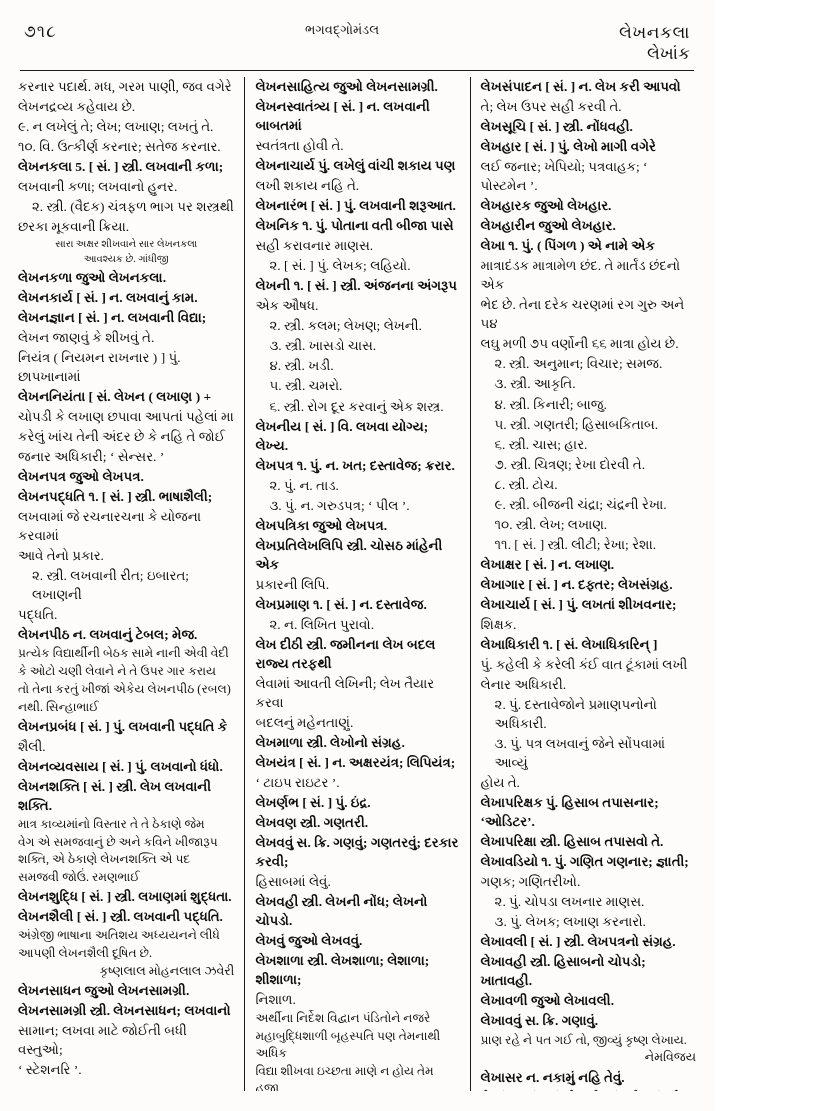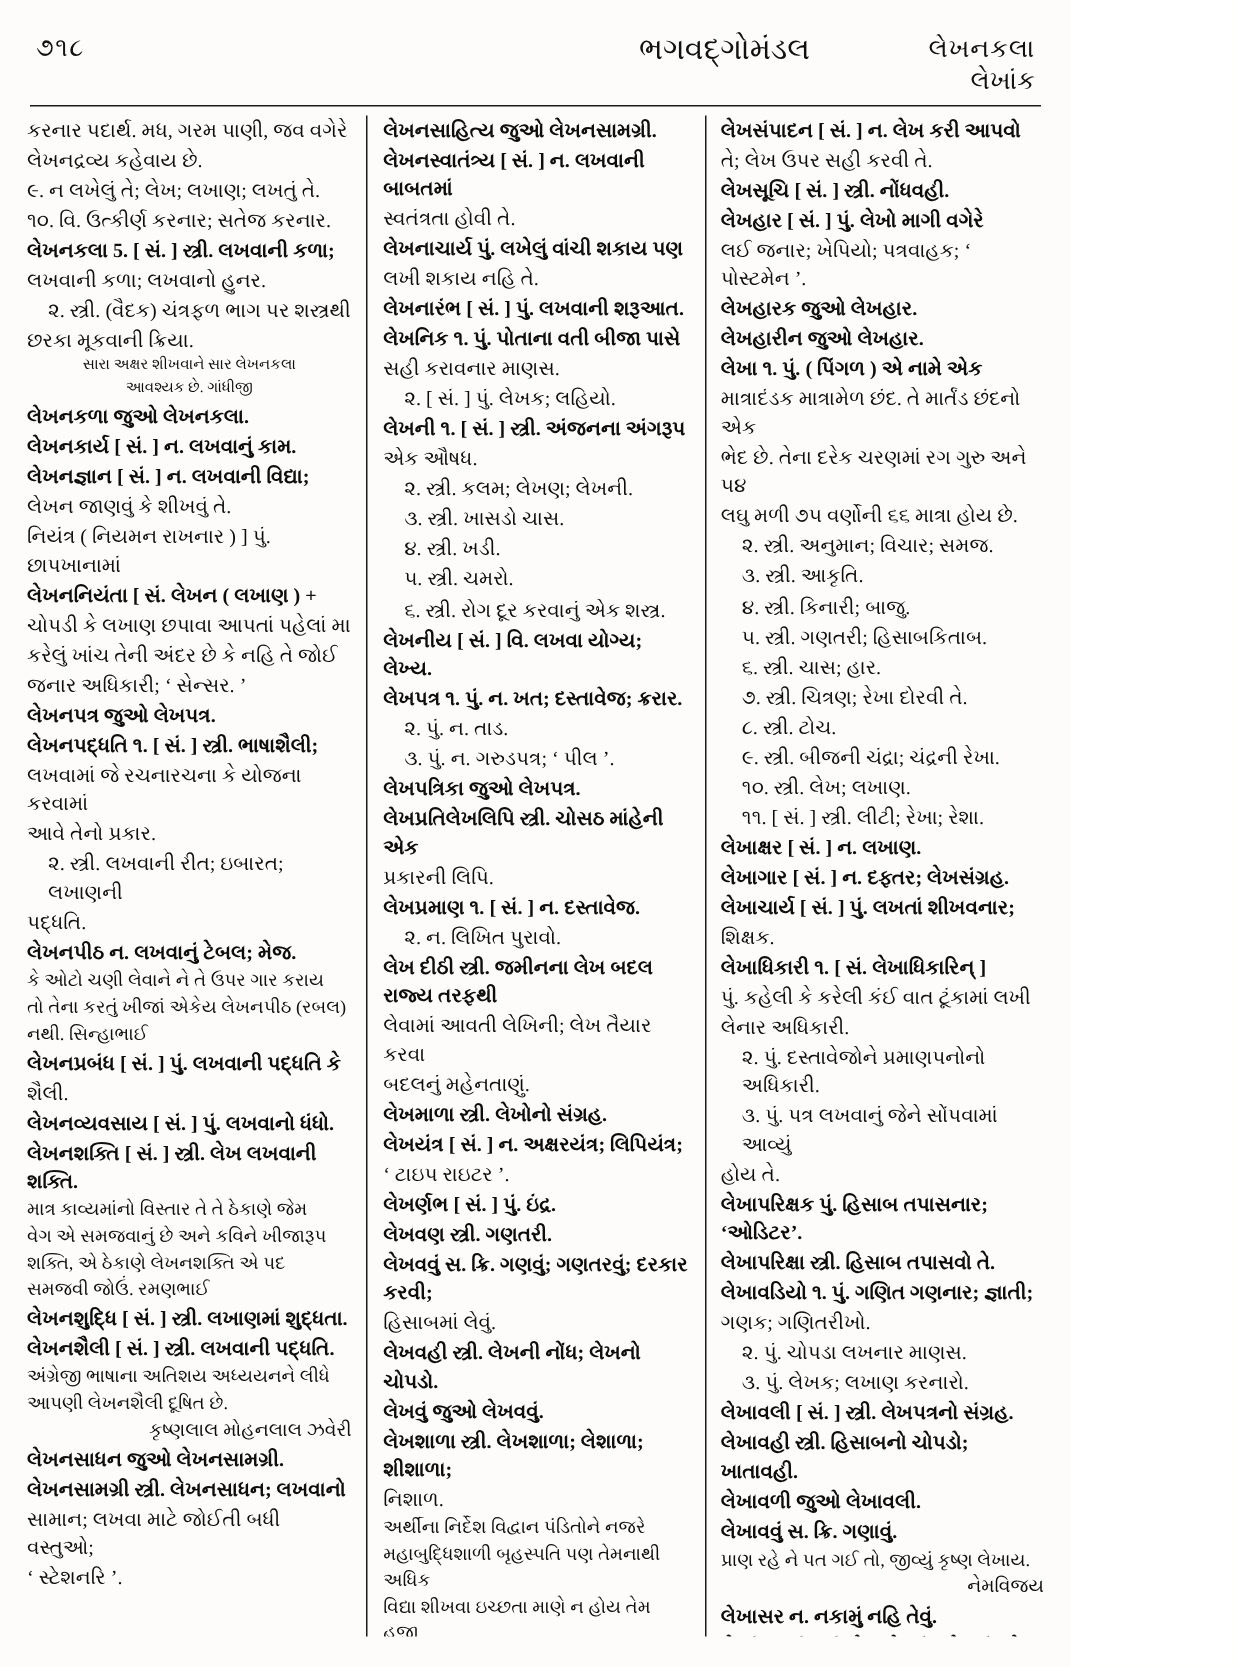--- a/index.html
+++ b/index.html
@@ -29,22 +29,22 @@
     font-size: 17px;
     color: #111;
   }
   .header .page-num {
     width: 120px;
     text-align: left;
     letter-spacing: 1px;
   }
   .header .book-title {
     flex: 1;
-    text-align: right;
-    font-size: 20px;
+    text-align: center;
+    font-size: 13px;
   }
   .header .running-head {
     width: 150px;
     text-align: right;
     line-height: 1.25;
   }
   .header .running-head div:first-child { letter-spacing: .5px; }
 
   .rule {
     border-top: 1.6px solid #1a1a1a;
@@ -126,20 +126,21 @@
         <p class="entry ">ચોપડી કે લખાણ છપાવા આપતાં પહેલાં મા</p>
         <p class="entry ">કરેલું ખાંચ તેની અંદર છે કે નહિ તે જોઈ</p>
         <p class="entry ">જનાર અધિકારી; ‘ સેન્સર. ’</p>
         <p class="entry hw"><span class="bold">લેખનપત્ર જુઓ લેખપત્ર.</span></p>
         <p class="entry hw"><span class="bold">લેખનપદ્ધતિ ૧. [ સં. ] સ્ત્રી. ભાષાશૈલી;</span></p>
         <p class="entry ">લખવામાં જે રચનારચના કે યોજના કરવામાં</p>
         <p class="entry ">આવે તેનો પ્રકાર.</p>
         <p class="entry ind">૨. સ્ત્રી. લખવાની રીત; ઇબારત; લખાણની</p>
         <p class="entry ">પદ્ધતિ.</p>
         <p class="entry hw"><span class="bold">લેખનપીઠ ન. લખવાનું ટેબલ; મેજ.</span></p>
+        <p class="entry small">પ્રત્યેક વિદ્યાર્થીની બેઠક સામે નાની એવી વેદી</p>
         <p class="entry small">કે ઓટો ચણી લેવાને ને તે ઉપર ગાર કરાય</p>
         <p class="entry small">તો તેના કરતું ખીજાં એકેય લેખનપીઠ (રબલ)</p>
         <p class="entry small">નથી.                                    સિન્હાભાઈ</p>
         <p class="entry hw"><span class="bold">લેખનપ્રબંધ [ સં. ] પું. લખવાની પદ્ધતિ કે</span></p>
         <p class="entry ">શૈલી.</p>
         <p class="entry hw"><span class="bold">લેખનવ્યવસાય [ સં. ] પું. લખવાનો ધંધો.</span></p>
         <p class="entry hw"><span class="bold">લેખનશક્તિ [ સં. ] સ્ત્રી. લેખ લખવાની શક્તિ.</span></p>
         <p class="entry small">માત્ર કાવ્યમાંનો વિસ્તાર તે તે ઠેકાણે જેમ</p>
         <p class="entry small">વેગ એ સમજવાનું છે અને કવિને ખીજારૂપ</p>
         <p class="entry small">શક્તિ, એ ઠેકાણે લેખનશક્તિ એ પદ</p>

